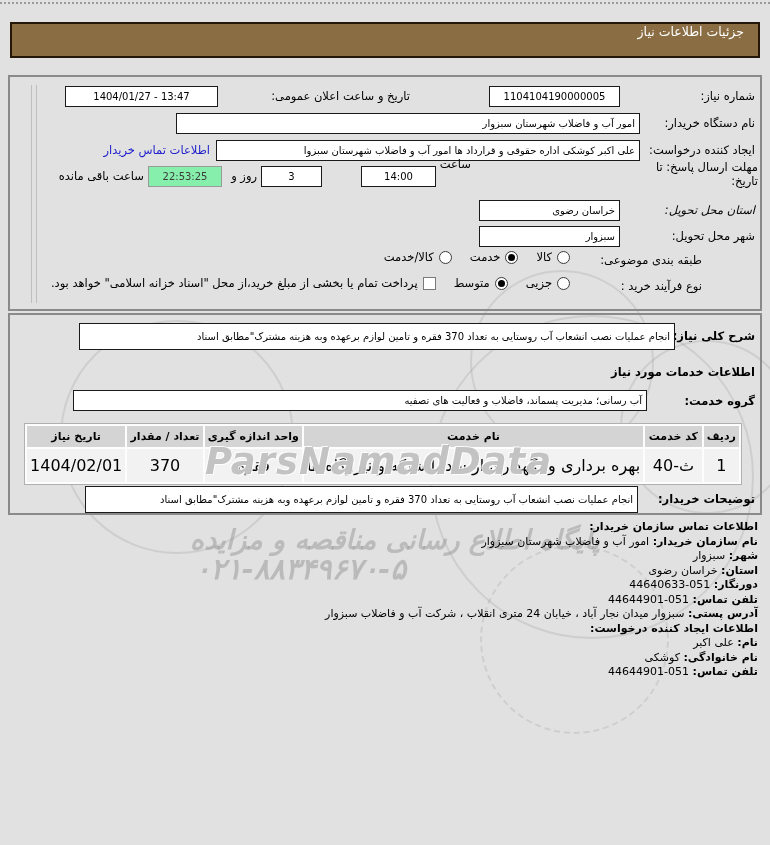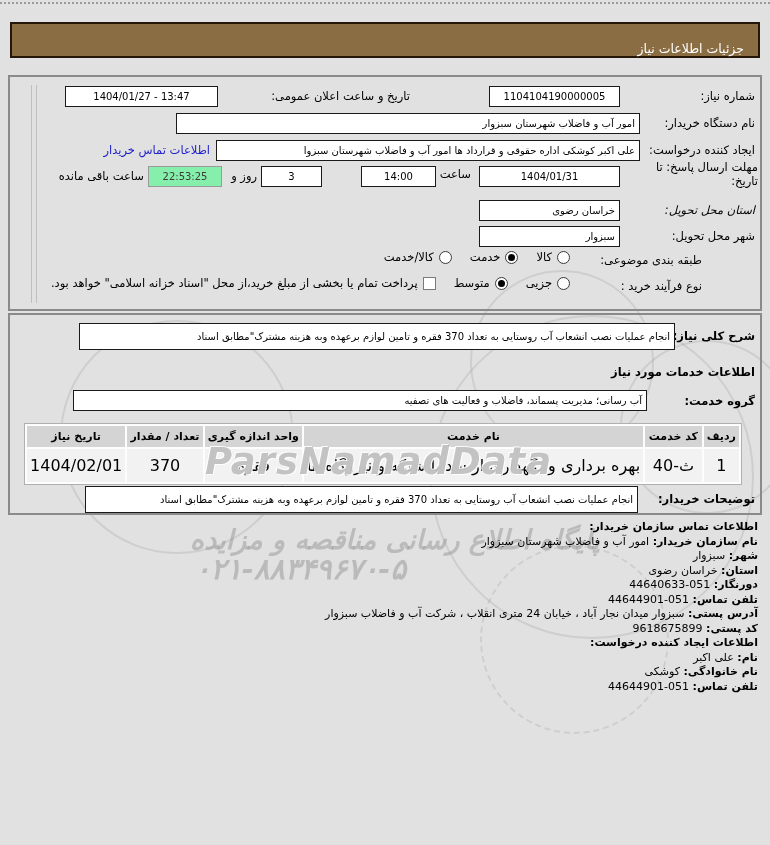--- a/index.html
+++ b/index.html
@@ -5,21 +5,21 @@
   html,body{margin:0;padding:0;}
   body{
     width:770px;height:845px;position:relative;overflow:hidden;
     background:#e1e1e1;direction:rtl;
     font-family:"DejaVu Sans","Liberation Sans",sans-serif;
     color:#000;
   }
   .topdots{position:absolute;top:2px;left:0;right:0;border-top:2px dotted #9a9a9a;z-index:1;}
   .titlebar{
     position:absolute;left:10px;right:10px;top:22px;height:32px;
-    border:2px solid #241708;display:flex;align-items:flex-end;
+    border:2px solid #241708;display:flex;align-items:flex-start;
     padding-right:14px;color:#fff;font-size:12.5px;z-index:2;
   }
   .panel{position:absolute;border:2px solid #8a8a8a;background:transparent;z-index:2;box-sizing:border-box;}
   #panel1{left:8px;top:75px;width:754px;height:236px;}
   #panel2{left:8px;top:313px;width:754px;height:202px;}
   .lbl{position:absolute;white-space:nowrap;font-size:11.5px;}
   .bold{font-weight:bold;}
   .tb{
     position:absolute;background:#fff;border:1px solid #1a1a1a;height:21px;line-height:19px;
     font-size:10px;padding:0 4px;white-space:nowrap;overflow:hidden;box-sizing:border-box;
@@ -79,22 +79,21 @@
   <div class="tb center" dir="ltr" style="right:542px;top:9px;width:153px;">1404/01/27 - 13:47</div>
 
   <span class="lbl" style="right:5px;top:39px;">نام دستگاه خریدار:</span>
   <div class="tb" style="right:120px;top:36px;width:464px;">امور آب و فاضلاب شهرستان سبزوار</div>
 
   <span class="lbl" style="right:5px;top:66px;">ایجاد کننده درخواست:</span>
   <div class="tb" style="right:120px;top:63px;width:424px;">علی اکبر کوشکی اداره حقوقی و قرارداد ها امور آب و فاضلاب شهرستان سبزوا</div>
   <span class="lbl link" style="right:550px;top:66px;">اطلاعات تماس خریدار</span>
 
   <span class="lbl" style="right:2px;top:83px;width:112px;white-space:normal;line-height:14px;">مهلت ارسال پاسخ: تا تاریخ:</span>
-  <div class="tb center" dir="ltr" style="right:140px;top:89px;width:141px;">1404/01/31</div>
-  <span class="lbl" style="right:289px;top:90px;">ساعت</span>
+  <span class="lbl" style="right:289px;top:80px;">ساعت</span>
   <div class="tb center" dir="ltr" style="right:324px;top:89px;width:75px;">14:00</div>
   <div class="tb center" dir="ltr" style="right:438px;top:89px;width:61px;">3</div>
   <span class="lbl" style="right:503px;top:92px;">روز و</span>
   <div class="tb center timer" dir="ltr" style="right:538px;top:89px;width:74px;">22:53:25</div>
   <span class="lbl" style="right:616px;top:92px;">ساعت باقی مانده</span>
 
   <span class="lbl" style="right:5px;top:126px;font-style:italic;">استان محل تحویل:</span>
   <div class="tb" style="right:140px;top:123px;width:141px;">خراسان رضوی</div>
 
   <span class="lbl" style="right:5px;top:152px;">شهر محل تحویل:</span>
@@ -181,18 +180,17 @@
 </div>
 
 <div class="contact">
   <div class="bold">اطلاعات تماس سازمان خریدار:</div>
   <div><b>نام سازمان خریدار:</b> <span>امور آب و فاضلاب شهرستان سبزوار</span></div>
   <div><b>شهر:</b> <span>سبزوار</span></div>
   <div><b>استان:</b> <span>خراسان رضوی</span></div>
   <div><b>دورنگار:</b> <span dir="ltr">44640633-051</span></div>
   <div><b>تلفن تماس:</b> <span dir="ltr">44644901-051</span></div>
   <div><b>آدرس پستی:</b> <span>سبزوار میدان نجار آباد ، خیابان 24 متری انقلاب ، شرکت آب و فاضلاب سبزوار</span></div>
-  <div><b>کد پستی:</b> <span dir="ltr">9618675899</span></div>
   <div class="bold">اطلاعات ایجاد کننده درخواست:</div>
   <div><b>نام:</b> <span>علی اکبر</span></div>
   <div><b>نام خانوادگی:</b> <span>کوشکی</span></div>
   <div><b>تلفن تماس:</b> <span dir="ltr">44644901-051</span></div>
 </div>
 
 </body></html>

